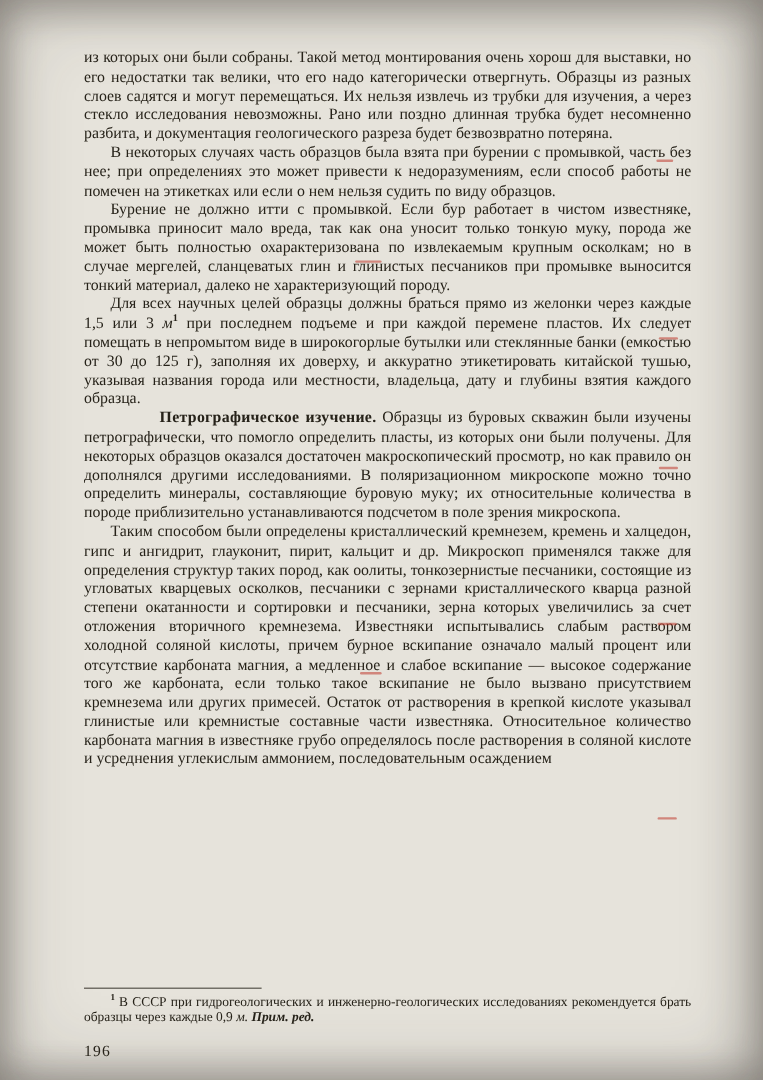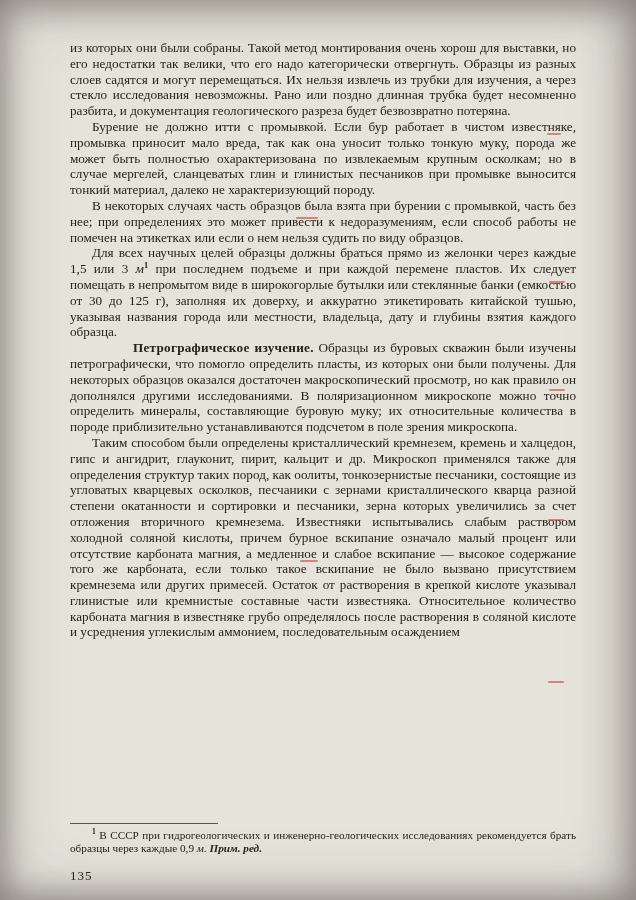--- a/index.html
+++ b/index.html
@@ -86,36 +86,36 @@
 </style>
 </head>
 <body>
 
 <div class="page">
 
   <div class="text-block">
 
     <p class="para no-indent"><span>из которых они были собраны. Такой метод монтирования очень хорош для выставки, но его недостатки так велики, что его надо категорически отвергнуть. Образцы из разных слоев садятся и могут перемещаться. Их нельзя извлечь из трубки для изучения, а через стекло исследования невозможны. Рано или поздно длинная трубка будет несомненно разбита, и документация геологического разреза будет безвозвратно потеряна.</span></p>
 
+    <p class="para"><span>В некоторых случаях часть образцов была взята при бурении с промывкой, часть без нее; при определениях это может привести к недоразумениям, если способ работы не помечен на этикетках или если о нем нельзя судить по виду образцов.</span></p>
+
     <p class="para"><span>Бурение не должно итти с промывкой. Если бур работает в чистом известняке, промывка приносит мало вреда, так как она уносит только тонкую муку, порода же может быть полностью охарактеризована по извлекаемым крупным осколкам; но в случае мергелей, сланцеватых глин и глинистых песчаников при промывке выносится тонкий материал, далеко не характеризующий породу.</span></p>
-
-    <p class="para"><span>В некоторых случаях часть образцов была взята при бурении с промывкой, часть без нее; при определениях это может привести к недоразумениям, если способ работы не помечен на этикетках или если о нем нельзя судить по виду образцов.</span></p>
 
     <p class="para"><span>Для всех научных целей образцы должны браться прямо из желонки через каждые 1,5 или 3 </span><i class="unit">м</i><sup class="fn-mark">1</sup><span> при последнем подъеме и при каждой перемене пластов. Их следует помещать в непромытом виде в широкогорлые бутылки или стеклянные банки (емкостью от 30 до 125 г), заполняя их доверху, и аккуратно этикетировать китайской тушью, указывая названия города или местности, владельца, дату и глубины взятия каждого образца.</span></p>
 
     <p class="para"><b class="lead">Петрографическое изучение.</b> <span>Образцы из буровых скважин были изучены петрографически, что помогло определить пласты, из которых они были получены. Для некоторых образцов оказался достаточен макроскопический просмотр, но как правило он дополнялся другими исследованиями. В поляризационном микроскопе можно точно определить минералы, составляющие буровую муку; их относительные количества в породе приблизительно устанавливаются подсчетом в поле зрения микроскопа.</span></p>
 
     <p class="para"><span>Таким способом были определены кристаллический кремнезем, кремень и халцедон, гипс и ангидрит, глауконит, пирит, кальцит и др. Микроскоп применялся также для определения структур таких пород, как оолиты, тонкозернистые песчаники, состоящие из угловатых кварцевых осколков, песчаники с зернами кристаллического кварца разной степени окатанности и сортировки и песчаники, зерна которых увеличились за счет отложения вторичного кремнезема. Известняки испытывались слабым раствором холодной соляной кислоты, причем бурное вскипание означало малый процент или отсутствие карбоната магния, а медленное и слабое вскипание — высокое содержание того же карбоната, если только такое вскипание не было вызвано присутствием кремнезема или других примесей. Остаток от растворения в крепкой кислоте указывал глинистые или кремнистые составные части известняка. Относительное количество карбоната магния в известняке грубо определялось после растворения в соляной кислоте и усреднения углекислым аммонием, последовательным осаждением</span></p>
 
   </div>
 
   <div class="footer">
     <div class="footnote-rule"></div>
     <p class="footnote-text"><sup>1</sup> <span>В СССР при гидрогеологических и инженерно-геологических исследованиях рекомендуется брать образцы через каждые 0,9 </span><i class="unit">м.</i> <span class="editor-note">Прим. ред.</span></p>
-    <div class="page-number">135</div>
+    <div class="page-number">196</div>
   </div>
 
   <div class="red-mark" style="left:296px; top:217px; width:22px;"></div>
   <div class="red-mark" style="left:547px; top:133px; width:14px;"></div>
   <div class="red-mark" style="left:549px; top:281px; width:16px;"></div>
   <div class="red-mark" style="left:549px; top:389px; width:16px;"></div>
   <div class="red-mark" style="left:548px; top:519px; width:16px;"></div>
   <div class="red-mark" style="left:300px; top:560px; width:18px;"></div>
   <div class="red-mark" style="left:548px; top:681px; width:16px;"></div>
 

